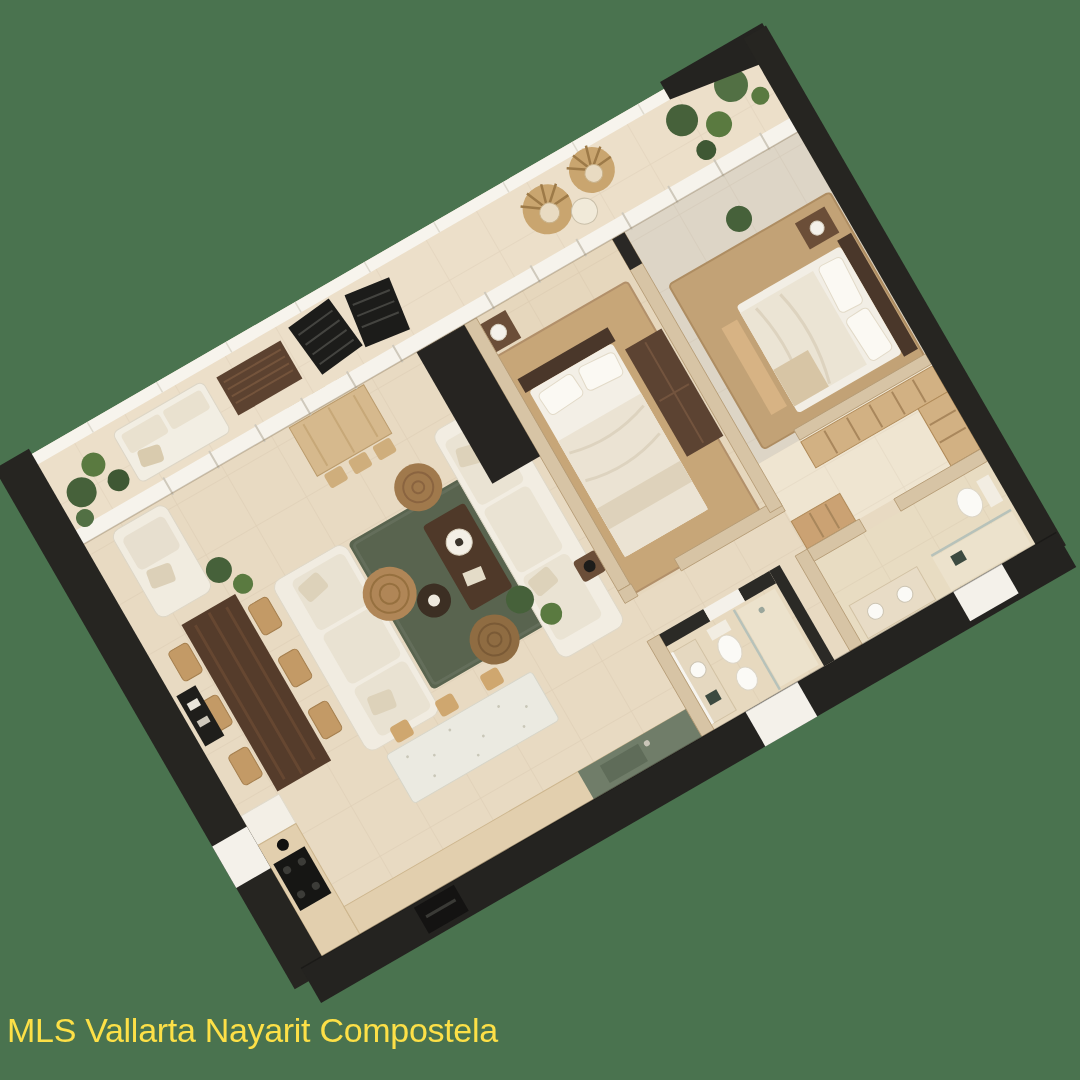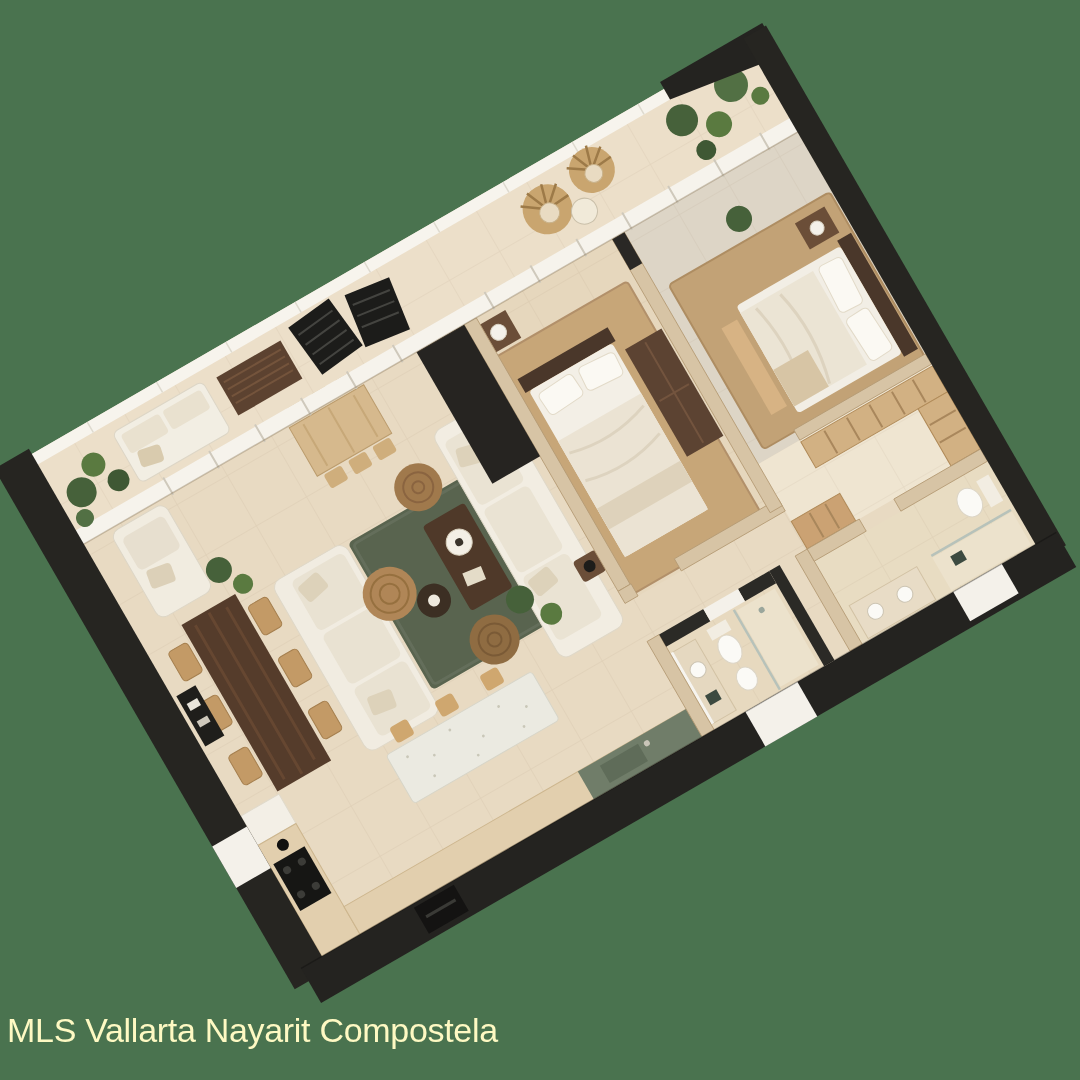--- a/index.html
+++ b/index.html
@@ -289,13 +289,13 @@
       <rect x="505" y="580" width="60" height="40" fill="#f4f1ea"></rect>
       <rect x="745" y="580" width="56" height="34" fill="#f4f1ea"></rect>
       <rect x="120" y="584" width="46" height="30" fill="#141312"></rect>
       <path d="M126 598 H160" stroke="#3a3a36" stroke-width="3"></path>
       <path d="M-8 580 H864" stroke="rgba(0,0,0,0.25)" stroke-width="1.5"></path>
     </g>
 
   </g>
 </svg>
 
-<div id="watermark" style="color: #fef9c3;">MLS Vallarta Nayarit Compostela</div>
+<div id="watermark" style="color: #fde047;">MLS Vallarta Nayarit Compostela</div>
 
 </body></html>

